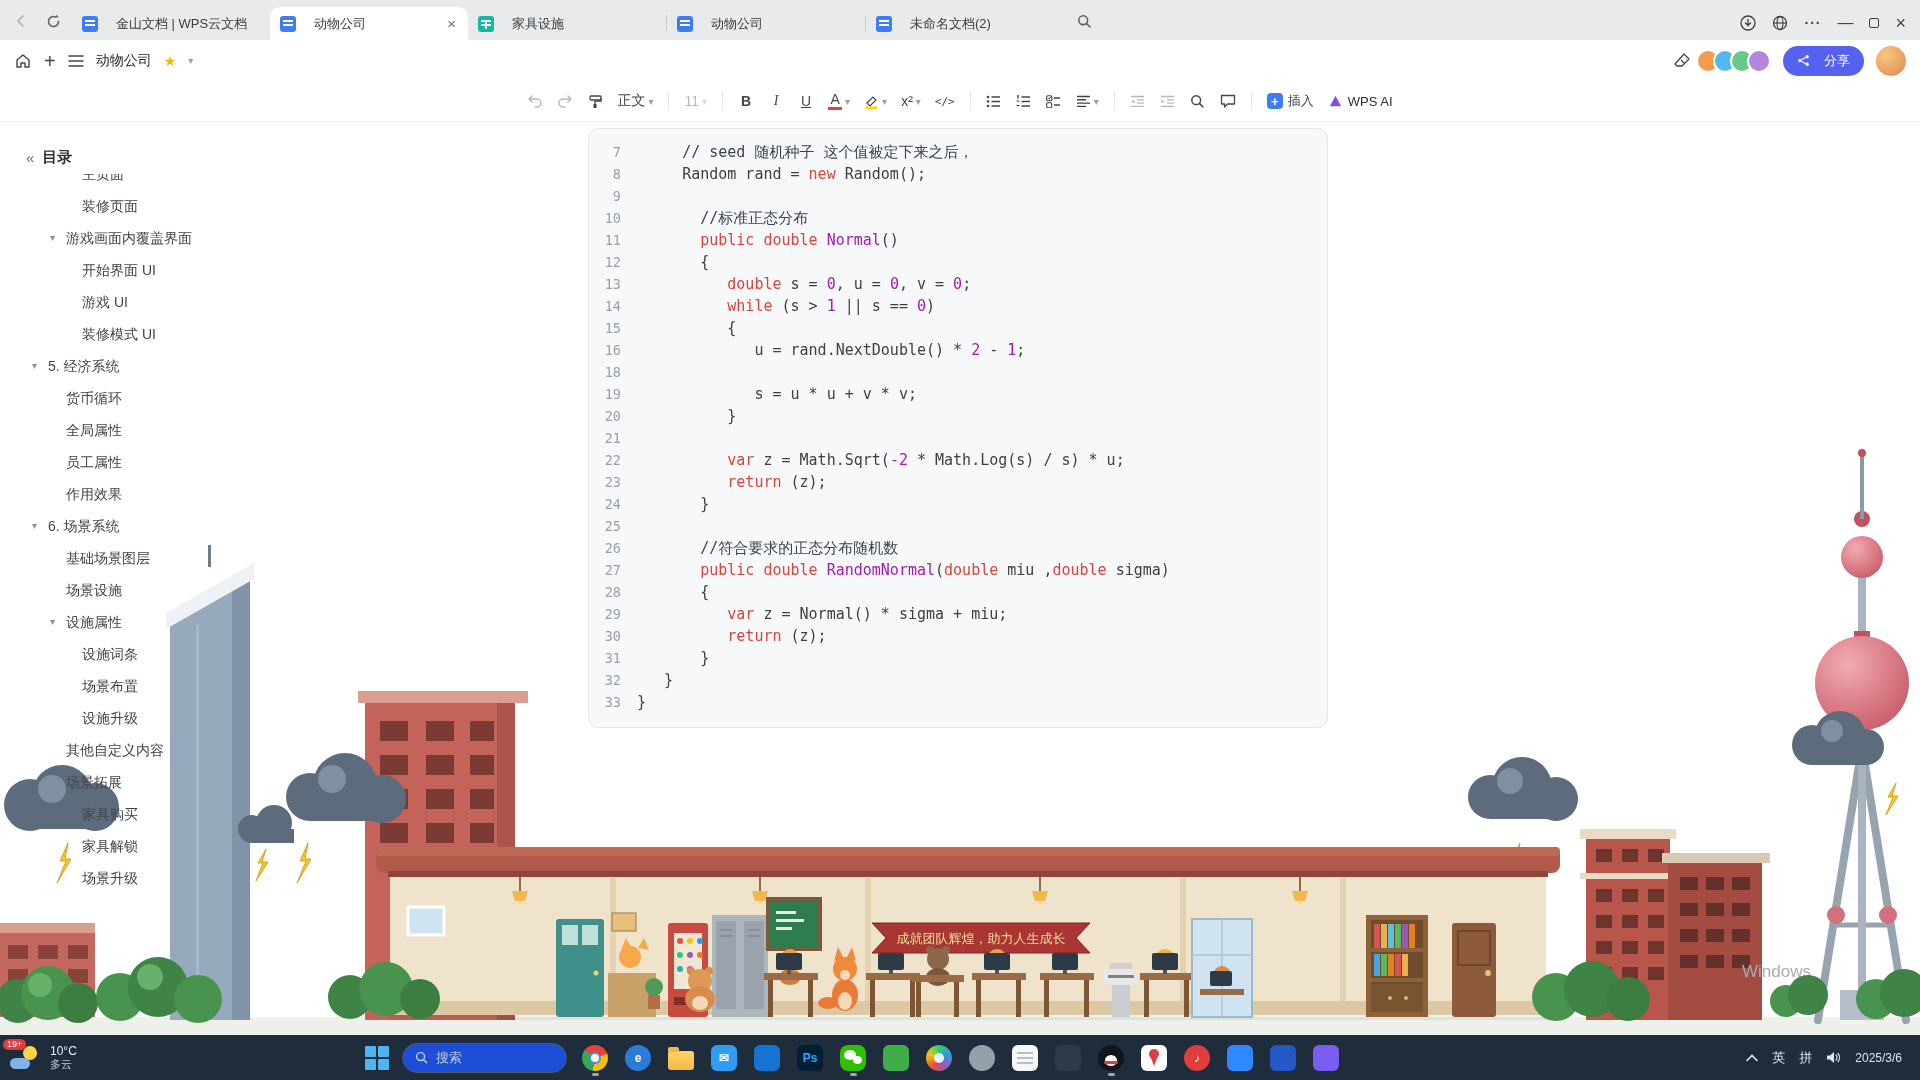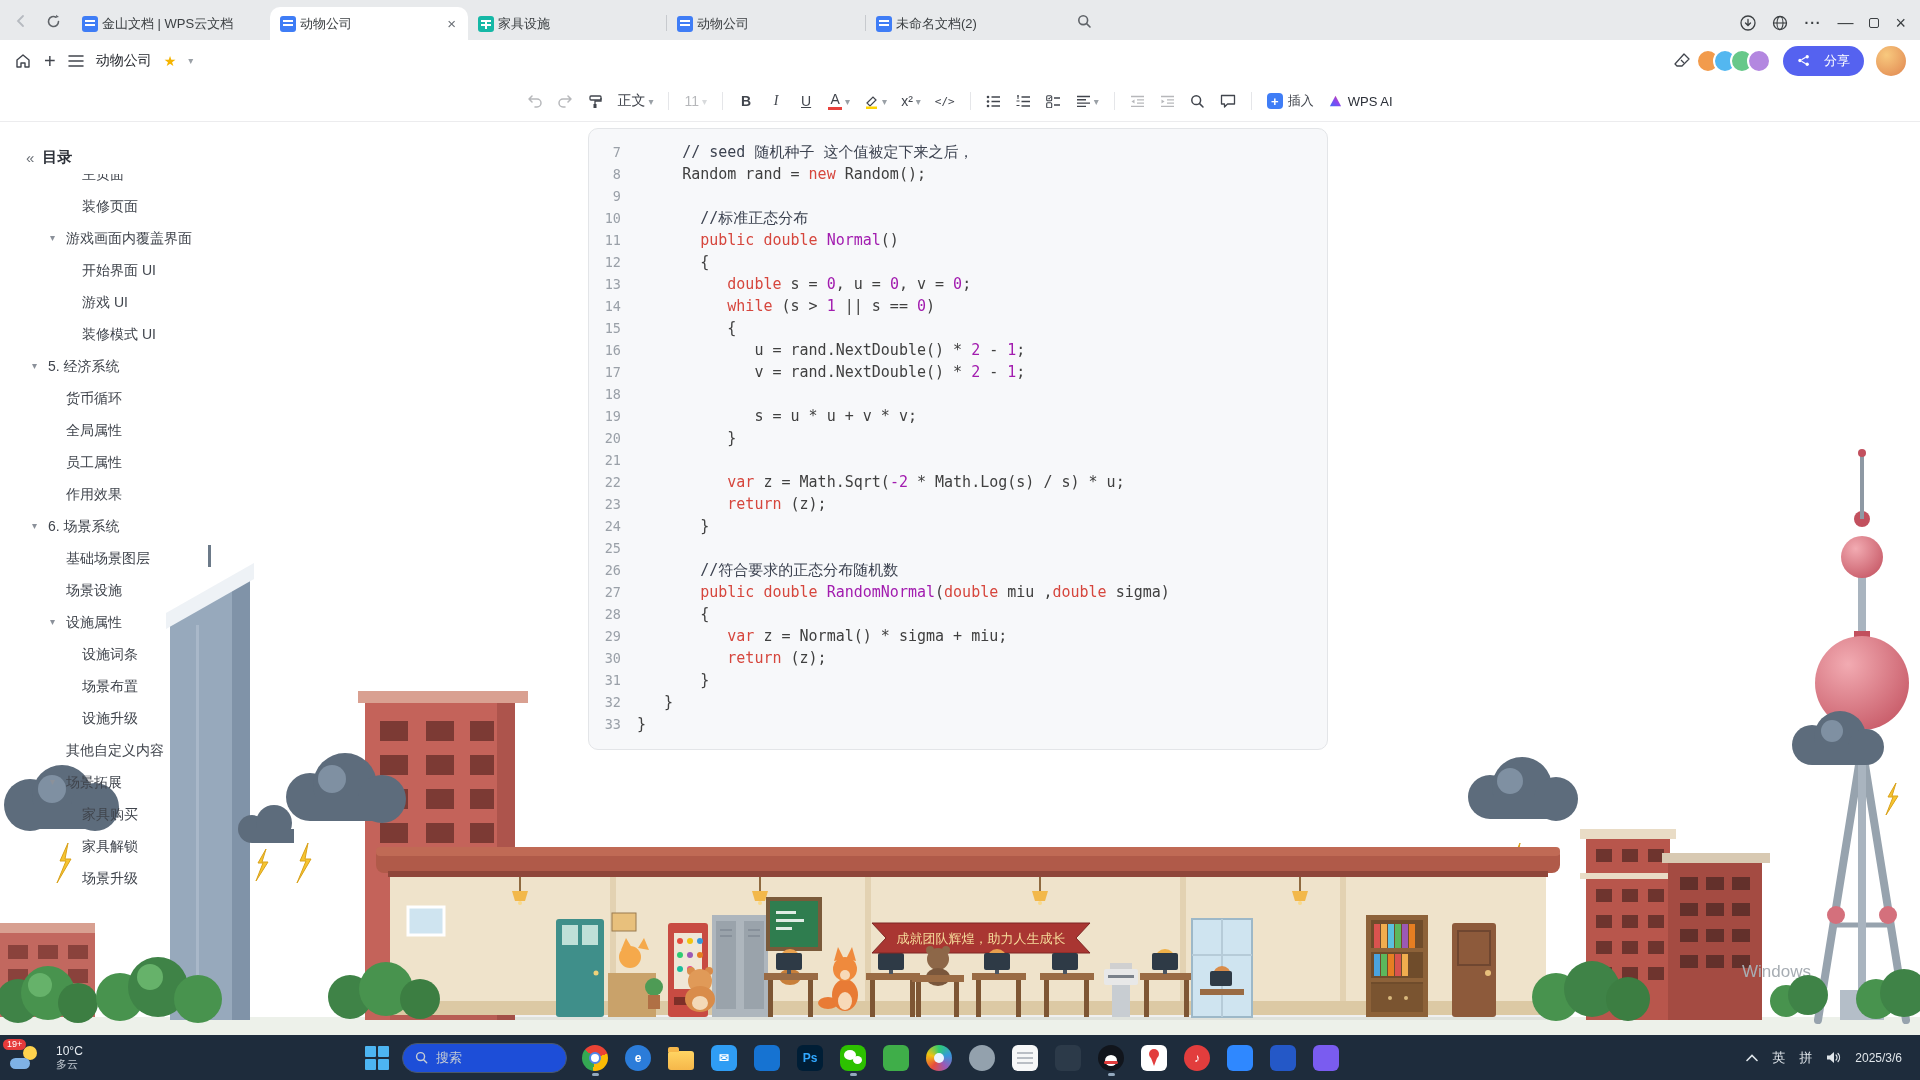--- a/index.html
+++ b/index.html
@@ -1,21 +1,21 @@
 <!DOCTYPE html>
 <html><head>
 <meta charset="utf-8">
 <style>
 *{margin:0;padding:0;box-sizing:border-box}
 html,body{width:1920px;height:1080px;overflow:hidden;font-family:"Liberation Sans",sans-serif;background:#fff}
 
 .tabbar{height:40px;background:#e8eaec;display:flex;align-items:flex-end;padding:0 8px;position:relative}
 .navbtns{display:flex;align-items:center;gap:6px;margin:0 6px 6px 0}
 .nav-ic{width:26px;height:26px;border-radius:6px;display:flex;align-items:center;justify-content:center}
-.tab{width:198px;height:33px;display:flex;align-items:center;gap:4px;padding:0 10px;border-radius:10px 10px 0 0;font-size:13px;color:#3c4043;position:relative;cursor:pointer}
+.tab{width:198px;height:33px;display:flex;align-items:center;gap:18px;padding:0 10px;border-radius:10px 10px 0 0;font-size:13px;color:#3c4043;position:relative;cursor:pointer}
 .tab.active{background:#fff}
 .tab-sep{width:1px;height:16px;background:#c7cace;margin-bottom:9px}
 .tab-title{flex:1;white-space:nowrap;overflow:hidden;text-overflow:ellipsis}
 .tab-close{font-size:15px;color:#6b7077;padding:0 2px}
 .tab-ic{width:16px;height:16px;border-radius:3px;position:relative;flex:none}
 .doc-blue{background:#3f7df6}
 .doc-blue::after{content:"";position:absolute;left:3px;right:3px;top:4px;height:2px;background:#fff;box-shadow:0 4px 0 #fff}
 .sheet-green{background:#15b8a6}
 .sheet-green::after{content:"";position:absolute;left:3px;right:3px;top:4px;height:2px;background:#fff;box-shadow:0 4px 0 #fff}
 .sheet-green::before{content:"";position:absolute;top:4px;bottom:3px;left:7px;width:2px;background:#fff}
@@ -61,21 +61,21 @@
 .l0 .caret{left:6px}.l1 .caret{left:24px}
 
 .codeblock{position:absolute;left:588px;top:6px;width:740px;z-index:2;background:#f7f8fa;border:1px solid #e3e5e8;border-radius:10px;padding:12px 0 14px}
 .cl{display:flex;height:22px;align-items:center}
 .ln{width:48px;text-align:right;padding-right:16px;color:#9aa0a8;font-family:"DejaVu Sans Mono",monospace;font-size:13.5px;flex:none}
 .lc{font-family:"DejaVu Sans Mono",monospace;font-size:15px;white-space:pre;color:#23272e}
 .tk-k{color:#d6463d}.tk-b{color:#a21caf}.tk-c{color:#3c4250}.tk-d{color:#404040}
 .scene{position:absolute;left:0;bottom:0;width:1920px;height:590px;z-index:1}
 
 .taskbar{height:45px;background:#1e2c3c;display:flex;align-items:center;position:relative;padding:0 10px}
-.weather{display:flex;align-items:center;gap:18px;color:#e8edf2;cursor:pointer}
+.weather{display:flex;align-items:center;gap:12px;color:#e8edf2;cursor:pointer}
 .wic{width:28px;height:28px;position:relative}
 .wic .sun{position:absolute;right:1px;top:2px;width:14px;height:14px;border-radius:50%;background:#ffd34d}
 .wic .cld{position:absolute;left:0;bottom:3px;width:20px;height:11px;border-radius:7px;background:#7fb2e5}
 .wbadge{position:absolute;top:-5px;left:-7px;background:#e63a3a;color:#fff;font-size:9px;border-radius:8px;padding:1px 4px;line-height:1.1}
 .wtxt{font-size:11px;line-height:13px}
 .wtxt .t1{font-size:12px}
 .wtxt .t2{color:#c4ccd4}
 .tb-center{position:absolute;left:364px;display:flex;align-items:center;gap:12px;height:45px}
 .startbtn{width:26px;height:26px;display:grid;grid-template-columns:11px 11px;grid-template-rows:11px 11px;gap:2px;place-content:center;cursor:pointer}
 .startbtn i{background:#4db5f2;border-radius:1px}
@@ -760,24 +760,20 @@
         </div>
         <div class="cl">
           <span class="ln">15</span>
           <span class="lc"><span class="tk-d">          {</span></span>
         </div>
         <div class="cl">
           <span class="ln">16</span>
           <span class="lc"><span class="tk-d">             u = rand.NextDouble() * </span><span class="tk-b">2</span><span class="tk-d"> - </span><span class="tk-b">1</span><span class="tk-d">;</span></span>
         </div>
         <div class="cl">
-          <span class="ln">17</span>
-          <span class="lc"><span class="tk-d">             v = rand.NextDouble() * </span><span class="tk-b">2</span><span class="tk-d"> - </span><span class="tk-b">1</span><span class="tk-d">;</span></span>
-        </div>
-        <div class="cl">
           <span class="ln">18</span>
           <span class="lc"></span>
         </div>
         <div class="cl">
           <span class="ln">19</span>
           <span class="lc"><span class="tk-d">             s = u * u + v * v;</span></span>
         </div>
         <div class="cl">
           <span class="ln">20</span>
           <span class="lc"><span class="tk-d">          }</span></span>

